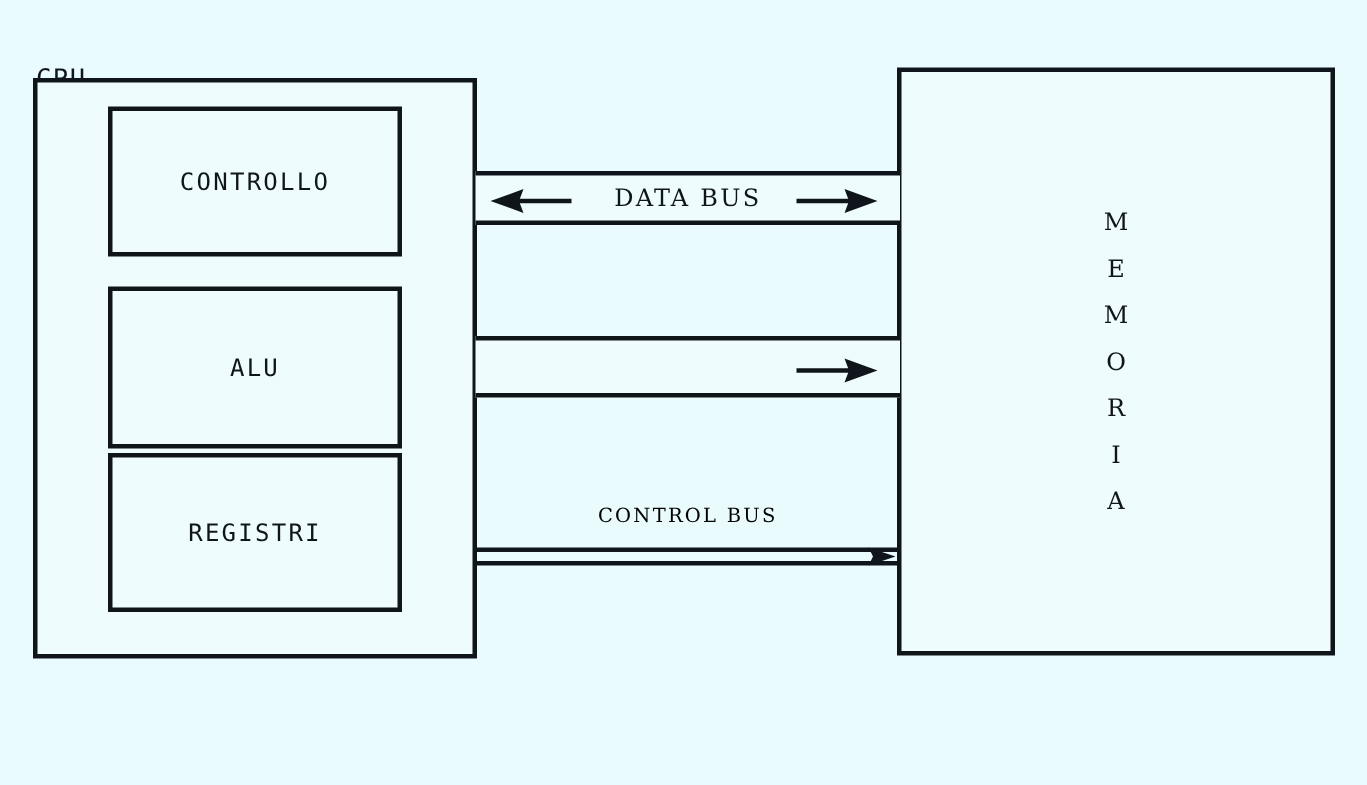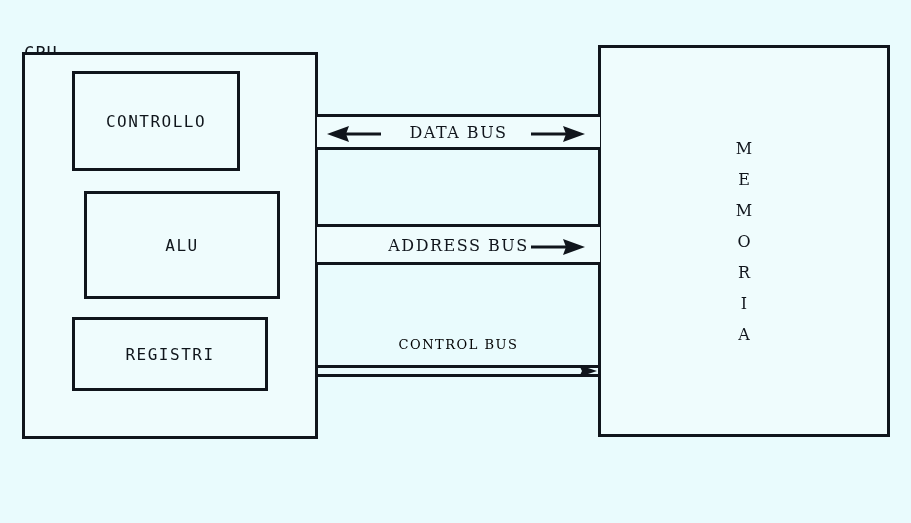--- a/index.html
+++ b/index.html
@@ -50,23 +50,23 @@
     left: 24px;
     top: 21px;
     font-family: "DejaVu Sans Mono", monospace;
     font-size: 17px;
     letter-spacing: 1px;
     color: #10151c;
     margin-top: 22px;
   }
 
   
-  #controllo-box { left: 72px; top: 71px;  width: 168px; height: 100px; }
-  #alu-box       { left: 72px; top: 191px; width: 196px; height: 108px; margin-left: 12px; }
-  #registri-box  { left: 72px; top: 317px; width: 196px; height: 74px; }
+  #controllo-box { left: 72px; top: 71px;  width: 196px; height: 100px; }
+  #alu-box       { left: 72px; top: 191px; width: 196px; height: 108px; }
+  #registri-box  { left: 72px; top: 302px; width: 196px; height: 106px; }
 
   
   #memoria-box {
     left: 598px;
     top: 45px;
     width: 292px;
     height: 392px;
   }
   #memoria-label {
     position: absolute;
@@ -193,21 +193,20 @@
       <line x1="20" y1="9" x2="56" y2="9" stroke="#10151c" stroke-width="3"></line>
       <polygon points="2,9 24,1 21,9 24,17" fill="#10151c"></polygon>
     </svg>
     <svg class="arrow-svg" style="left:212px; top:8px;" width="58" height="18" viewBox="0 0 58 18">
       <line x1="2" y1="9" x2="38" y2="9" stroke="#10151c" stroke-width="3"></line>
       <polygon points="56,9 34,1 37,9 34,17" fill="#10151c"></polygon>
     </svg>
   </div>
 
   <div class="bus-band" id="address-bus-band">
-    <div class="bus-label">ADDRESS BUS</div>
     <svg class="arrow-svg" style="left:212px; top:11px;" width="58" height="18" viewBox="0 0 58 18">
       <line x1="2" y1="9" x2="38" y2="9" stroke="#10151c" stroke-width="3"></line>
       <polygon points="56,9 34,1 37,9 34,17" fill="#10151c"></polygon>
     </svg>
   </div>
 
   <div id="control-bus-label">CONTROL BUS</div>
   <div id="control-bus-group">
     <div id="control-bus-line-top"></div>
     <div id="control-bus-line-bottom"></div>

